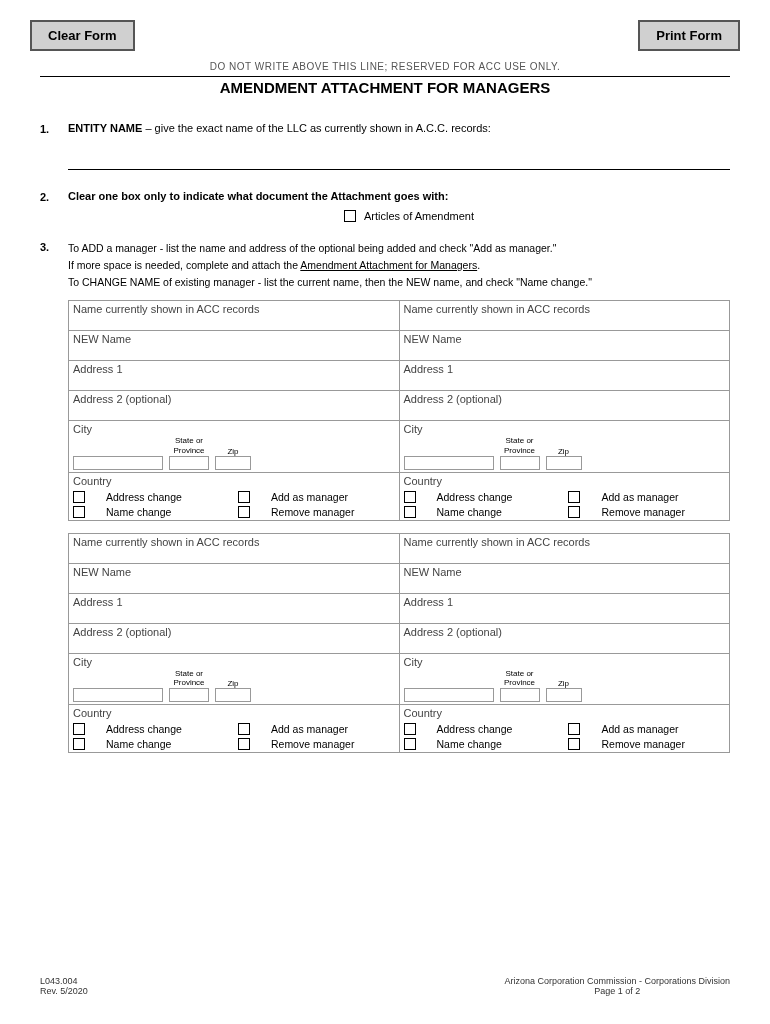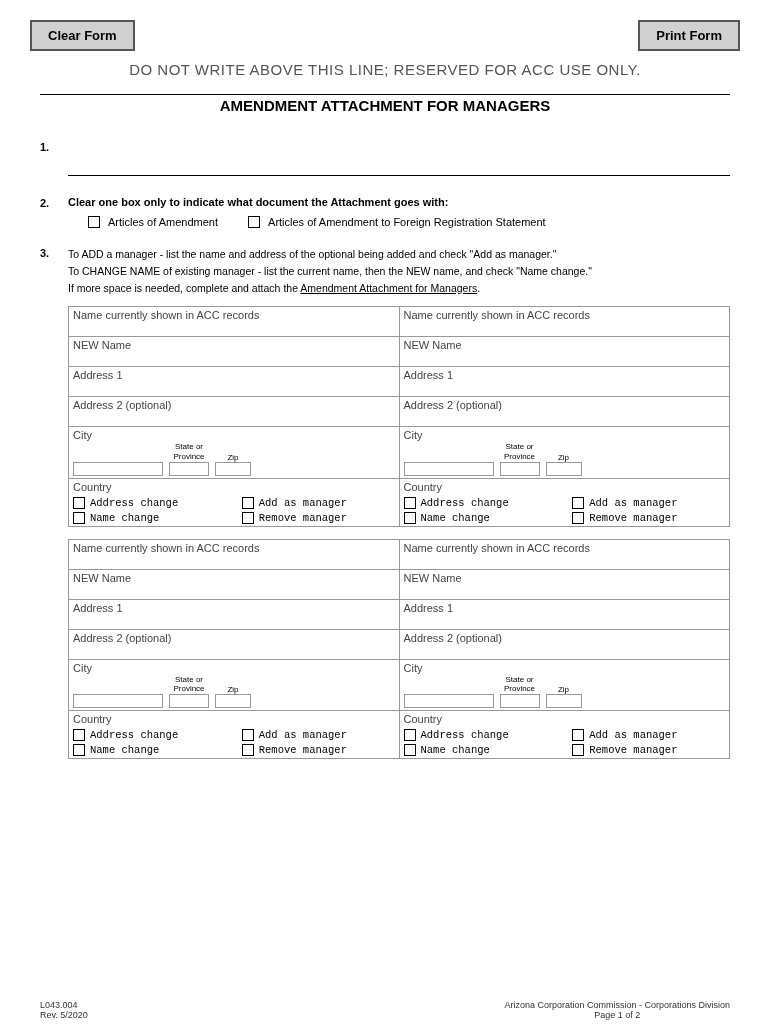--- a/index.html
+++ b/index.html
@@ -31,24 +31,24 @@
       font-size: 13px;
       font-weight: bold;
       cursor: pointer;
       color: #000;
     }
     .header-section {
       text-align: center;
       padding: 0 40px 10px 40px;
     }
     .do-not-write {
-      font-size: 15px;
+      font-size: 10px;
       color: #555;
       letter-spacing: 0.5px;
-      margin-bottom: 16px;
+      margin-bottom: 4px;
     }
     .form-title {
       font-size: 15px;
       font-weight: bold;
       text-transform: uppercase;
       margin-bottom: 16px;
     }
     .content {
       padding: 0 40px;
     }
@@ -64,20 +64,21 @@
       width: 100%;
       height: 18px;
       margin-top: 10px;
       margin-bottom: 10px;
     }
     .checkbox-row {
       display: flex;
       align-items: center;
       gap: 30px;
       margin: 8px 0 8px 20px;
+      flex-direction: column;
     }
     .checkbox-box {
       width: 12px;
       height: 12px;
       border: 1.5px solid #000;
       display: inline-block;
       background: #fff;
       flex-shrink: 0;
     }
     .section-3-title {
@@ -110,27 +111,26 @@
       width: 36px;
     }
     .checkbox-grid {
       display: grid;
       grid-template-columns: auto auto;
       gap: 3px 16px;
     }
     .cb-item {
       display: flex;
       align-items: center;
-      gap: 5px;
+      gap: 21px;
       font-size: 10.5px;
-      font-family: Liberation Mono, monospace;
     }
     .footer {
       position: absolute;
-      bottom: 4px;
+      bottom: 28px;
       left: 40px;
       right: 40px;
       display: flex;
       justify-content: space-between;
       font-size: 9px;
       color: #333;
     }
     .section-num {
       font-weight: bold;
       font-size: 11px;
@@ -195,56 +195,56 @@
     <div class="form-title">AMENDMENT ATTACHMENT FOR MANAGERS</div>
   </div>
 
   <div class="content">
 
     <div class="section-row">
       <div class="section-num-col">
         <span class="section-num">1.</span>
       </div>
       <div style="flex:1">
+        <div class="section-label">
+          <strong>ENTITY NAME</strong>
+          <span>– give the exact name of the LLC as currently shown in A.C.C. records:</span>
+        </div>
         <div style="margin-top:18px; margin-bottom:8px;">
           <div class="entity-line"></div>
         </div>
       </div>
     </div>
 
     <div class="section-row">
       <div class="section-num-col">
         <span class="section-num">2.</span>
       </div>
       <div style="flex:1">
         <div class="section-label">
           <strong>Clear one box only to indicate what document the Attachment goes with:</strong>
         </div>
         <div class="checkbox-row">
           <div class="section-2-check">
             <span class="checkbox-box"></span>
             <span>Articles of Amendment</span>
           </div>
-          <div class="section-2-check">
-            <span class="checkbox-box"></span>
-            <span>Articles of Amendment to Foreign Registration Statement</span>
-          </div>
         </div>
       </div>
     </div>
 
     <div class="section-row">
       <div class="section-num-col">
         <span class="section-num">3.</span>
       </div>
       <div style="flex:1">
         <div class="section-3-instructions">
           <div>To ADD  a manager - list the name and address of the optional being added and check "Add as manager."</div>
+          <div>If more space is needed, complete and attach the <a href="#">Amendment Attachment for Managers</a>.</div>
           <div>To CHANGE NAME of existing manager - list the current name, then the NEW name, and check "Name change."</div>
-          <div>If more space is needed, complete and attach the <a href="#">Amendment Attachment for Managers</a>.</div>
         </div>
 
         <table class="outer-table">
           <colgroup>
             <col style="width:50%">
             <col style="width:50%">
           </colgroup>
 
           <tbody>
               <tr>

